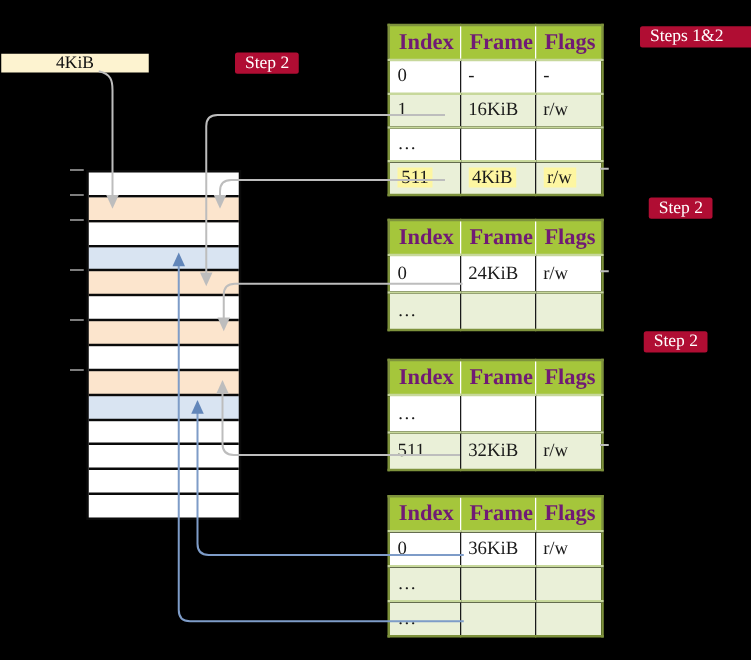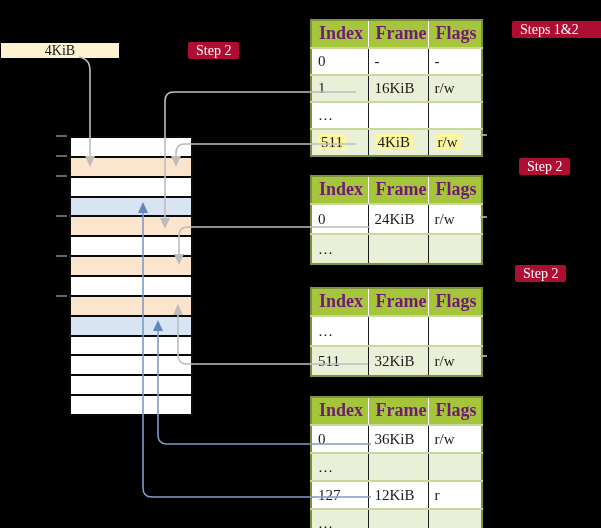--- a/index.html
+++ b/index.html
@@ -207,25 +207,20 @@
         <tr>
           <td>0</td>
           <td>36KiB</td>
           <td>r/w</td>
         </tr>
         <tr class="shaded">
           <td>…</td>
           <td></td>
           <td></td>
         </tr>
-        <tr>
-          <td>127</td>
-          <td>12KiB</td>
-          <td>r</td>
-        </tr>
         <tr class="shaded">
           <td>…</td>
           <td></td>
           <td></td>
         </tr>
       </tbody>
     </table>
   </div>
 
 <svg id="overlay" width="601" height="528" viewBox="0 0 601 528">

